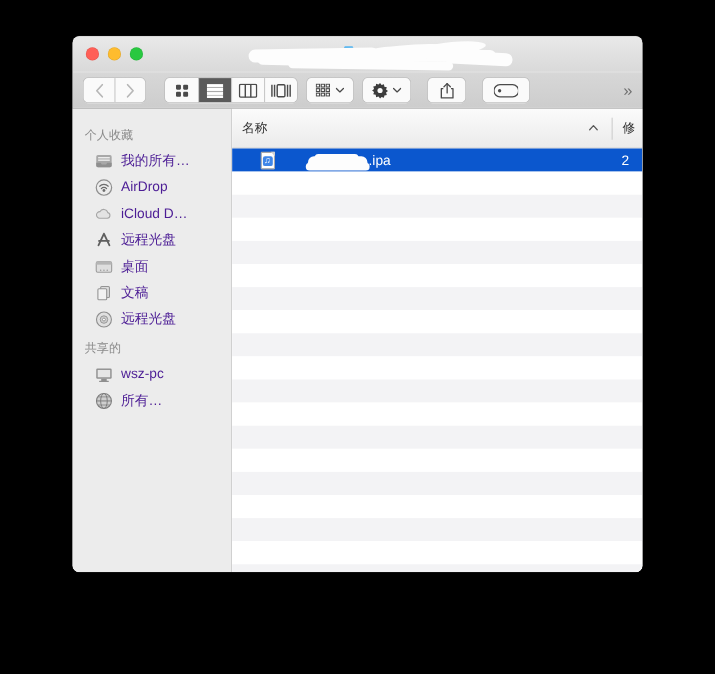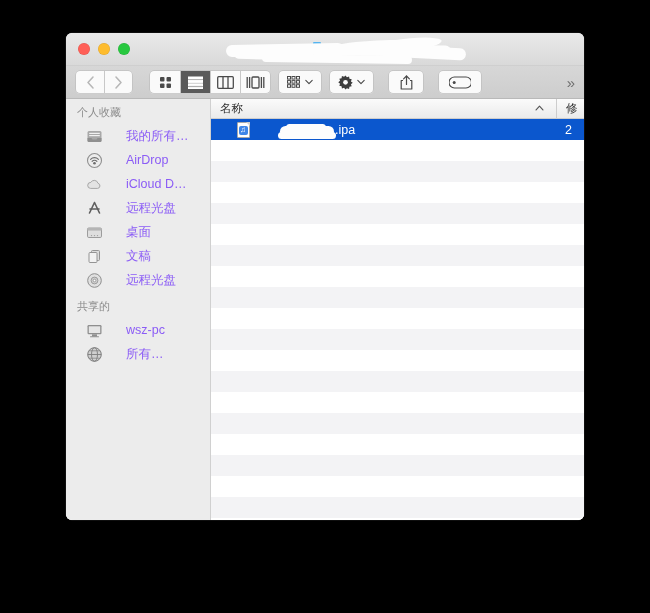--- a/index.html
+++ b/index.html
@@ -134,48 +134,48 @@
     display:flex;
     height:421px;
     background:#fff;
   }
 
   
   .sidebar{
     width:145px; flex:none;
     background:#ececec;
     border-right:1px solid #d0d0d0;
-    padding-top:6px;
+    padding-top:16px;
     overflow:hidden;
   }
   .sb-head{
     font-size:11px; color:#8a8a8a;
     padding:0 0 4px 11px;
     margin-top:7px;
   }
   .sb-head:first-child{ margin-top:0; }
   .sb-item{
     height:24px;
     display:flex; align-items:center;
     padding-left:20px;
     gap:7px;
     cursor:default;
   }
   .sb-label{
-    font-size:12.5px; color:#8b5cf6; white-space:nowrap; overflow:hidden;margin-left:16px;
+    font-size:12.5px; color:#4c1d95; white-space:nowrap; overflow:hidden;
   }
   .sb-icon{ width:17px; height:17px; flex:none; display:block; }
 
   
   .filelist{
     flex:1; position:relative; overflow:hidden;
     background:#fff;
   }
   .col-head{
-    height:20px;
+    height:36px;
     background:linear-gradient(to bottom,#fbfbfb,#ebebeb);
     border-bottom:1px solid #cdcdcd;
     display:flex; align-items:center;
     position:relative;
     text-align:center;
   }
   .col{
     height:20px; display:flex; align-items:center;
     font-size:11.5px; color:#2f2f2f;
     padding-left:9px;

